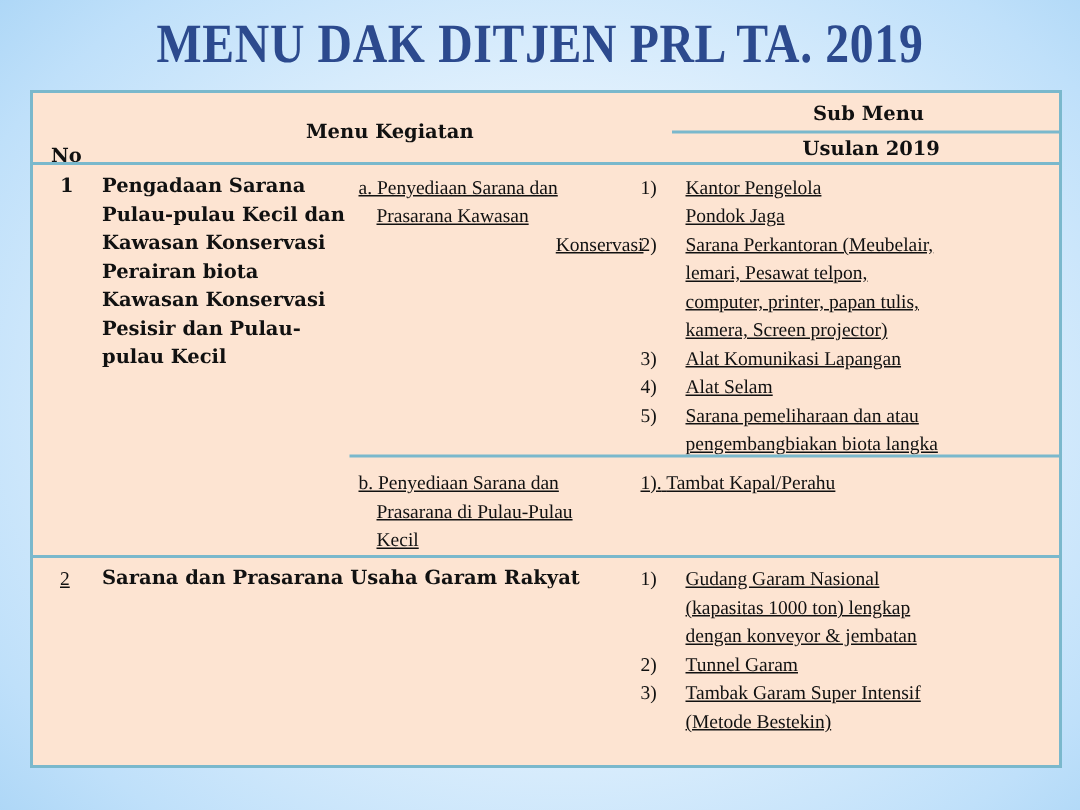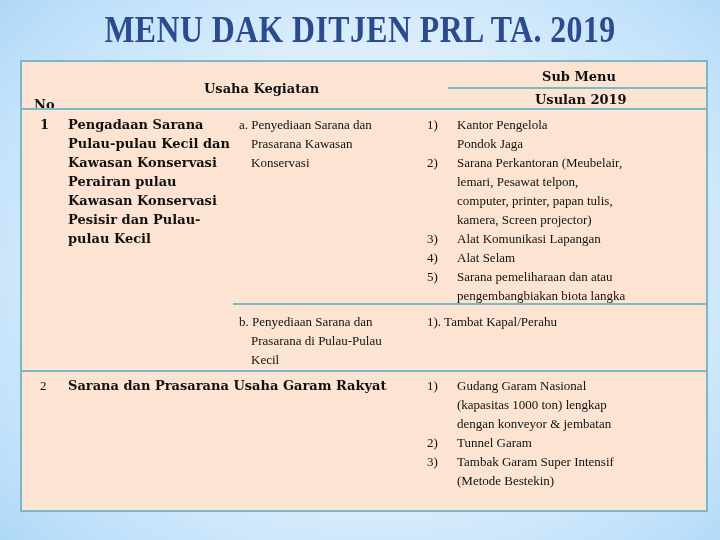--- a/index.html
+++ b/index.html
@@ -19,51 +19,51 @@
       position: absolute; left: 20px; top: 60px; width: 684px; height: 448px;
       background: #fde4d2; border: 2px solid #7ab8cc;
     }
     .line { position: absolute; background: #7ab8cc; height: 2px; }
     .cell { position: absolute; font-size: 13px; line-height: 19px; }
     .bold { font-weight: bold; }
     .hdr { font-weight: bold; font-size: 13px; }
     .list { margin: 0; padding: 0; list-style: none; }
     .list li { position: relative; padding-left: 30px; }
     .list li .num { position: absolute; left: 0; top: 0; }
-    .cond { font-family: "Liberation Serif", serif; }
+    .cond { font-family: "Liberation Serif", serif; text-decoration: underline; }
   </style>
 </head>
 <body>
 
 <div class="title">MENU DAK DITJEN PRL TA. 2019</div>
 
 <div class="table">
 
   <div class="cell hdr" style="left:12px; top:33px;">No</div>
-  <div class="cell hdr" style="left:182px; top:17px;">Usaha Kegiatan</div>
+  <div class="cell hdr" style="left:182px; top:17px;">Menu Kegiatan</div>
   <div class="cell hdr" style="left:520px; top:5px;text-align:center;">Sub Menu</div>
   <div class="line" style="left:426px; right:0; top:25px;"></div>
   <div class="cell hdr" style="left:513px; top:28px;">Usulan 2019</div>
   <div class="line" style="left:0; right:0; top:46px;"></div>
 
   <div class="cell bold" style="left:18px; top:53px;">1</div>
   <div class="cell bold" style="left:46px; top:53px; width:170px;">
     <div>Pengadaan Sarana</div>
     <div>Pulau-pulau Kecil dan</div>
     <div>Kawasan Konservasi</div>
-    <div>Perairan pulau</div>
+    <div>Perairan biota</div>
     <div>Kawasan Konservasi</div>
     <div>Pesisir dan Pulau-</div>
     <div>pulau Kecil</div>
   </div>
 
   <div class="cell cond" style="left:217px; top:53px; width:190px;">
     <div>a. Penyediaan Sarana dan</div>
     <div style="padding-left:12px;">Prasarana Kawasan</div>
-    <div style="padding-left:12px;">Konservasi</div>
+    <div style="padding-left:12px;text-align:right;">Konservasi</div>
   </div>
 
   <ul class="list cell cond" style="left:405px; top:53px; width:280px;">
     <li>
         <span class="num">1)</span>
       <div>Kantor Pengelola</div>
       <div>Pondok Jaga</div>
       </li>
     <li>
         <span class="num">2)</span>

